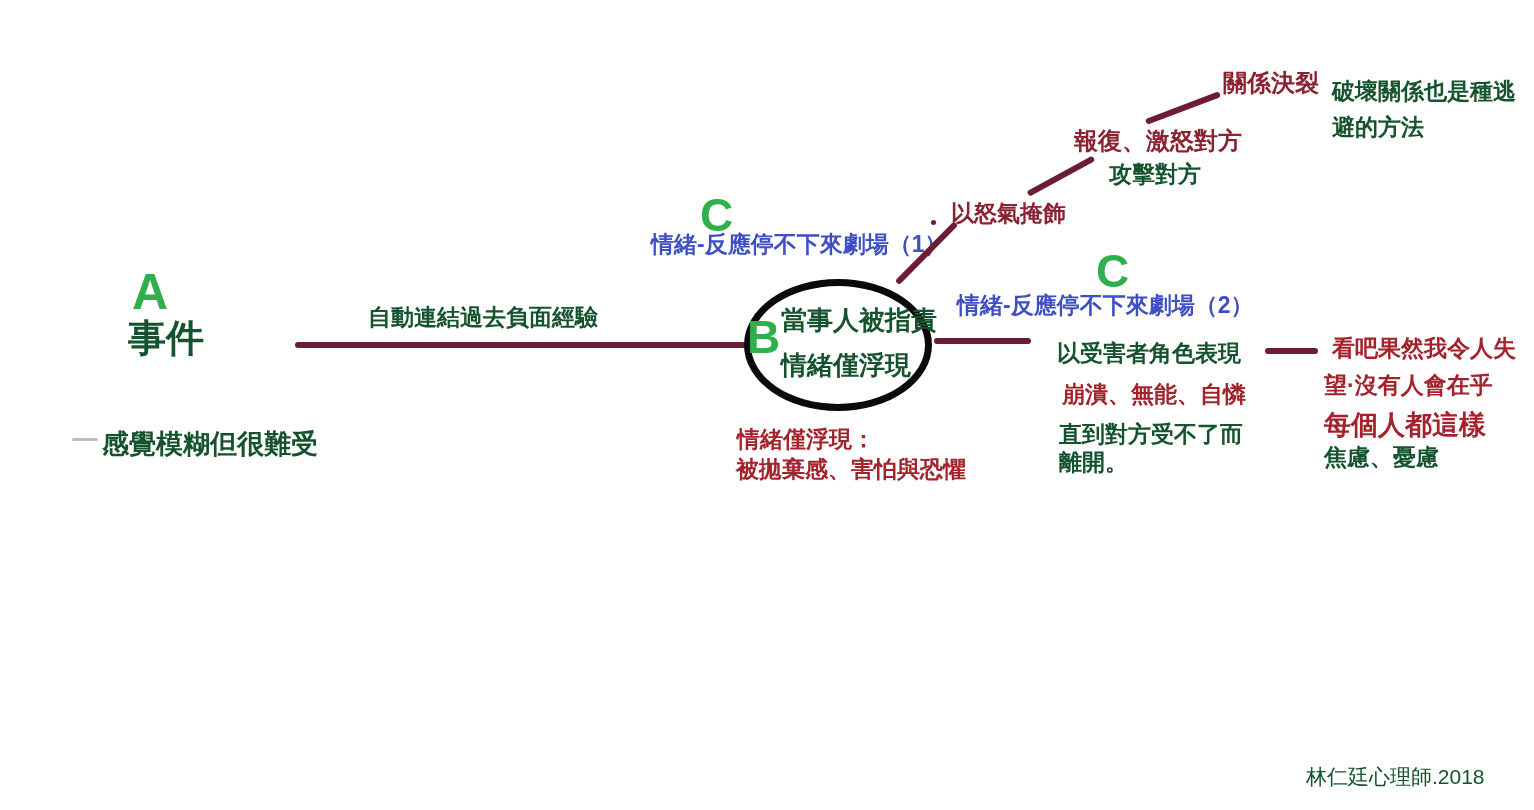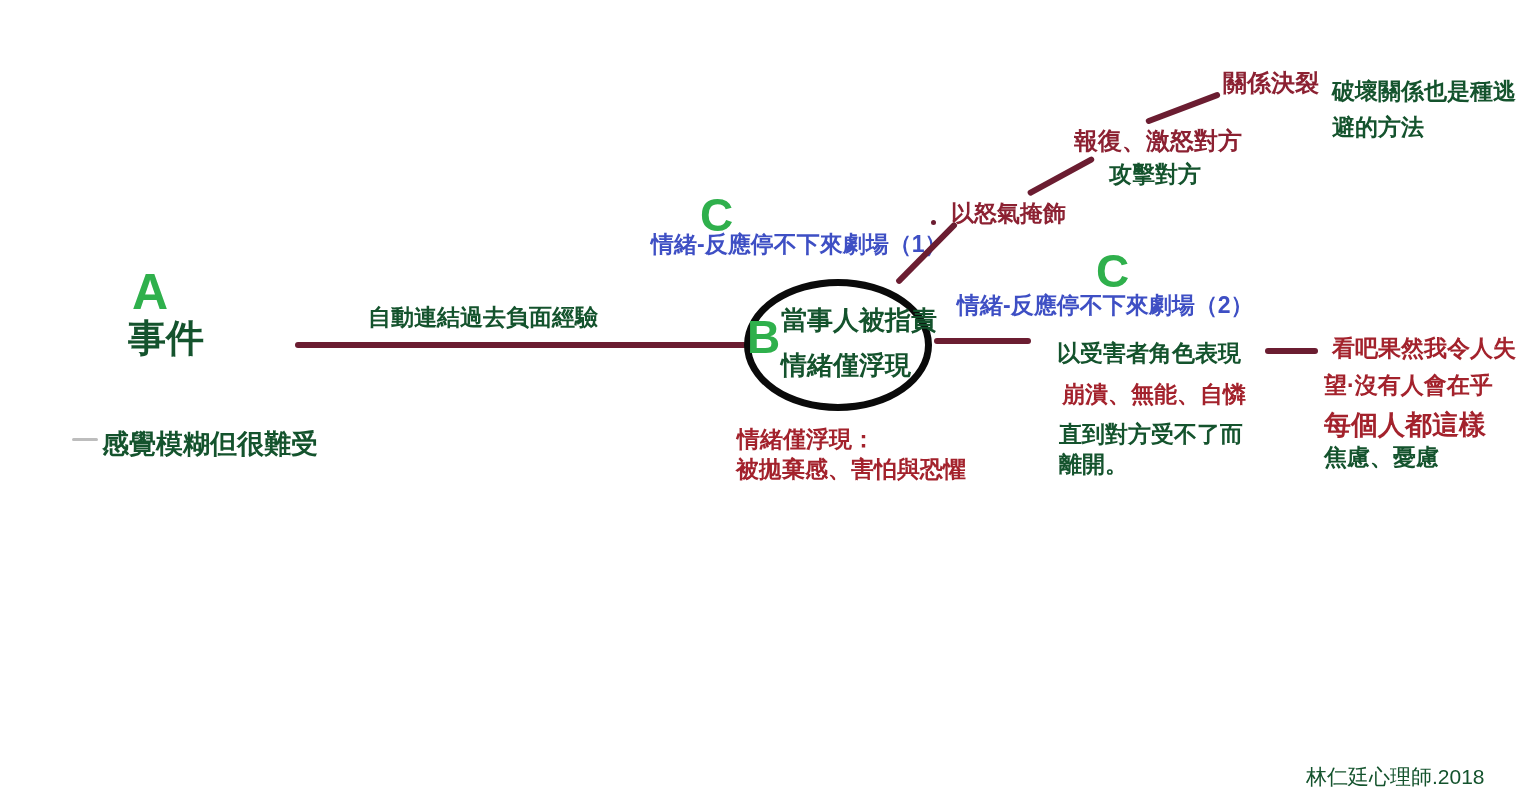--- a/index.html
+++ b/index.html
@@ -61,21 +61,21 @@
   <div class="t" style="left:1332px;top:78px;font-size:23px;">破壞關係也是種逃</div>
   <div class="t" style="left:1332px;top:114px;font-size:23px;">避的方法</div>
 
   <div class="stroke" style="left:934px;top:338px;width:97px;"></div>
   <div class="t green letter" style="left:1096px;top:244px;font-size:46px;">C</div>
   <div class="t blue" style="left:957px;top:292px;font-size:23px;">情緒-反應停不下來劇場（2）</div>
 
   <div class="t crimson" style="left:1062px;top:381px;font-size:23px;">崩潰、無能、自憐</div>
   <div class="t" style="left:1057px;top:340px;font-size:23px;">以受害者角色表現</div>
   <div class="t" style="left:1059px;top:421px;font-size:23px;">直到對方受不了而</div>
-  <div class="t" style="left:1059px;top:451px;font-size:23px;">離開。</div>
+  <div class="t" style="left:1059px;top:451px;font-size:23px;font-family:Liberation Mono, monospace;">離開。</div>
 
   <div class="stroke" style="left:1265px;top:348px;width:53px;"></div>
   <div class="t crimson" style="left:1324px;top:335px;font-size:23px;margin-left:8px;">看吧果然我令人失</div>
   <div class="t crimson" style="left:1324px;top:372px;font-size:23px;">望·沒有人會在乎</div>
   <div class="t crimson" style="left:1324px;top:409px;font-size:27px;">每個人都這樣</div>
   <div class="t" style="left:1324px;top:444px;font-size:23px;">焦慮、憂慮</div>
 
   <div class="t" style="left:1306px;top:764px;font-size:21px;font-weight:400;">林仁廷心理師.2018</div>
 
 </div>

